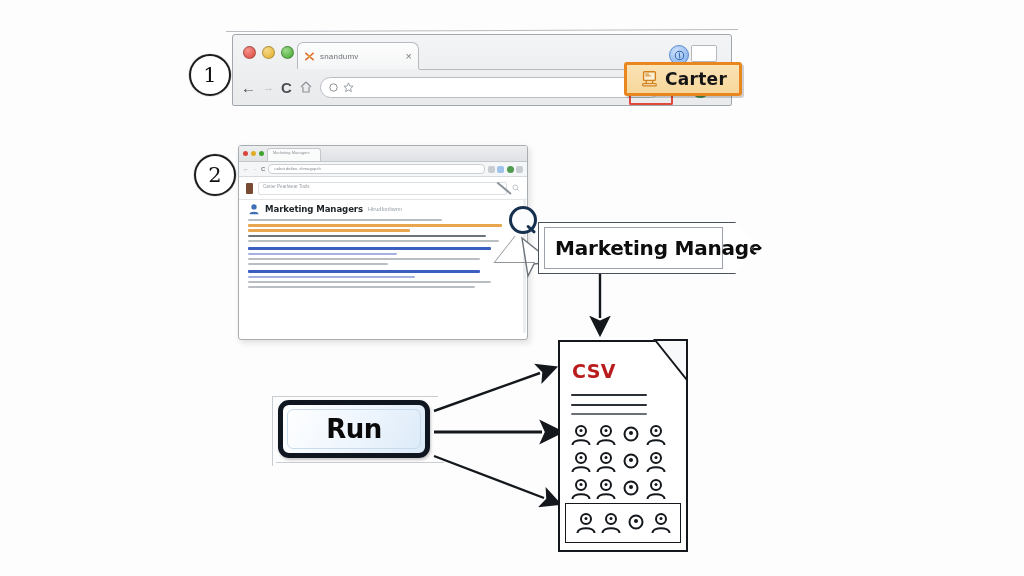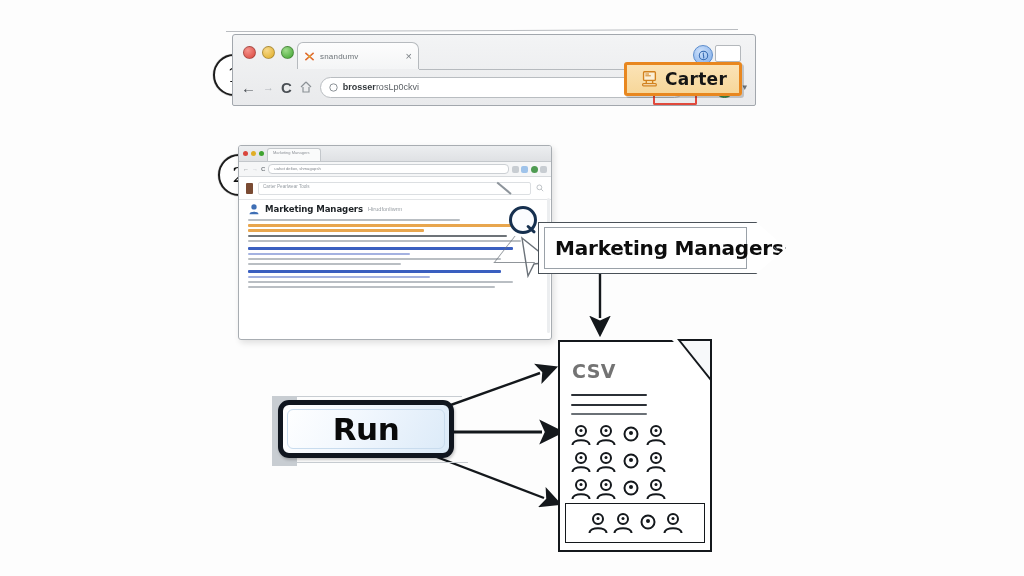--- a/index.html
+++ b/index.html
@@ -4,21 +4,21 @@
 <style>
   html,body{margin:0;padding:0;}
   body{
     width:1024px;height:576px;
     background:#fdfdfd;
     font-family:"Liberation Sans", sans-serif;
     overflow:hidden;
     position:relative;
   }
   .stage{position:absolute;inset:0;}
-  .abs{position:absolute;padding-left:24px;}
+  .abs{position:absolute;}
 
   
   .step-circle{
     width:38px;height:38px;border-radius:50%;
     border:2.2px solid #1c1c1c;
     display:flex;align-items:center;justify-content:center;
     font-family:"DejaVu Serif", serif;
     font-size:21px;color:#111;
     background:#fff;
     box-shadow:0 0 0 0.6px rgba(0,0,0,.18);
@@ -192,39 +192,39 @@
   #run-btn{left:278px;top:400px;width:152px;height:58px;}
   .run-outer{
     position:absolute;inset:0;border:5px solid #10161f;border-radius:11px;
     background:linear-gradient(120deg,#ffffff 0%,#f3f8fe 40%,#dbeaf8 100%);
     box-sizing:border-box;
     box-shadow:1px 2px 3px rgba(0,0,0,.22);
   }
   .run-inner{position:absolute;left:4px;top:4px;right:4px;bottom:4px;border:1px solid #c9dcee;border-radius:6px;}
   .run-label{
     position:absolute;inset:0;display:flex;align-items:center;justify-content:center;
-    font-family:"DejaVu Sans", sans-serif;font-weight:700;font-size:31px;color:#0a0a0a;letter-spacing:-.5px;
+    font-family:"DejaVu Sans", sans-serif;font-weight:700;font-size:26px;color:#0a0a0a;letter-spacing:-.5px;
   }
   .guide{position:absolute;background:#c8cdd2;}
 
   
   #csv-doc{left:558px;top:340px;width:130px;height:212px;}
   .doc-shape{
     position:absolute;inset:0;background:#fff;
     border:2px solid #14181c;
     box-sizing:border-box;
     clip-path:polygon(0 0, 74% 0, 100% 19%, 100% 100%, 0 100%);
     box-shadow:2px 3px 4px rgba(0,0,0,.10);
   }
   .doc-fold-line{
     position:absolute;right:-1px;top:-1px;width:36px;height:43px;
   }
   .doc-title{
     position:absolute;left:14px;top:20px;
-    font-family:"DejaVu Sans", sans-serif;font-weight:700;font-size:19px;color:#737373;letter-spacing:.4px;
+    font-family:"DejaVu Sans", sans-serif;font-weight:700;font-size:19px;color:#b91c1c;letter-spacing:.4px;
   }
   .doc-rule{position:absolute;height:2.2px;background:#2b3036;border-radius:1px;}
   .doc-rule.r1{left:13px;top:54px;width:76px;}
   .doc-rule.r2{left:13px;top:64px;width:76px;}
   .doc-rule.r3{left:13px;top:73px;width:76px;height:1.6px;background:#6a7076;}
   .people-grid{position:absolute;left:12px;top:84px;width:106px;}
   .people-row{display:flex;gap:3px;align-items:center;margin-bottom:5px;}
   .person{width:22px;height:22px;flex:0 0 auto;}
   .doc-footer{
     position:absolute;left:7px;right:7px;bottom:9px;height:40px;
@@ -277,21 +277,20 @@
         <span class="navico" style="font-size:11px;color:#b0b5ba;">→</span>
         <span class="navico" style="font-size:15px;font-weight:700;">C</span>
         <svg width="14" height="14" viewBox="0 0 14 14" class="navico">
           <path d="M7 2 L12 7 M7 2 L2 7 M4 7 L4 12 L10 12 L10 7" stroke="#8b9196" stroke-width="1.2" fill="none"></path>
         </svg>
 
         <div class="urlbar">
           <svg width="9" height="9" viewBox="0 0 10 10">
             <circle cx="5" cy="5" r="4.1" fill="none" stroke="#8b9196" stroke-width="1.1"></circle>
           </svg>
-          <span class="url-text"><b>brosser</b><span>rosLp0ckvi</span></span>
           <svg width="11" height="11" viewBox="0 0 12 12">
             <path d="M6 1 L7.4 4.3 L11 4.6 L8.3 7 L9.1 10.5 L6 8.7 L2.9 10.5 L3.7 7 L1 4.6 L4.6 4.3 Z" fill="none" stroke="#8b9196" stroke-width=".9"></path>
           </svg>
         </div>
 
         <svg width="15" height="15" viewBox="0 0 16 16" class="navico">
           <path d="M8 1 L15 8 L8 15 L1 8 Z" fill="#eaf2fd" stroke="#6f9ad6" stroke-width="1.2"></path>
         </svg>
 
         <div class="globe"></div>

